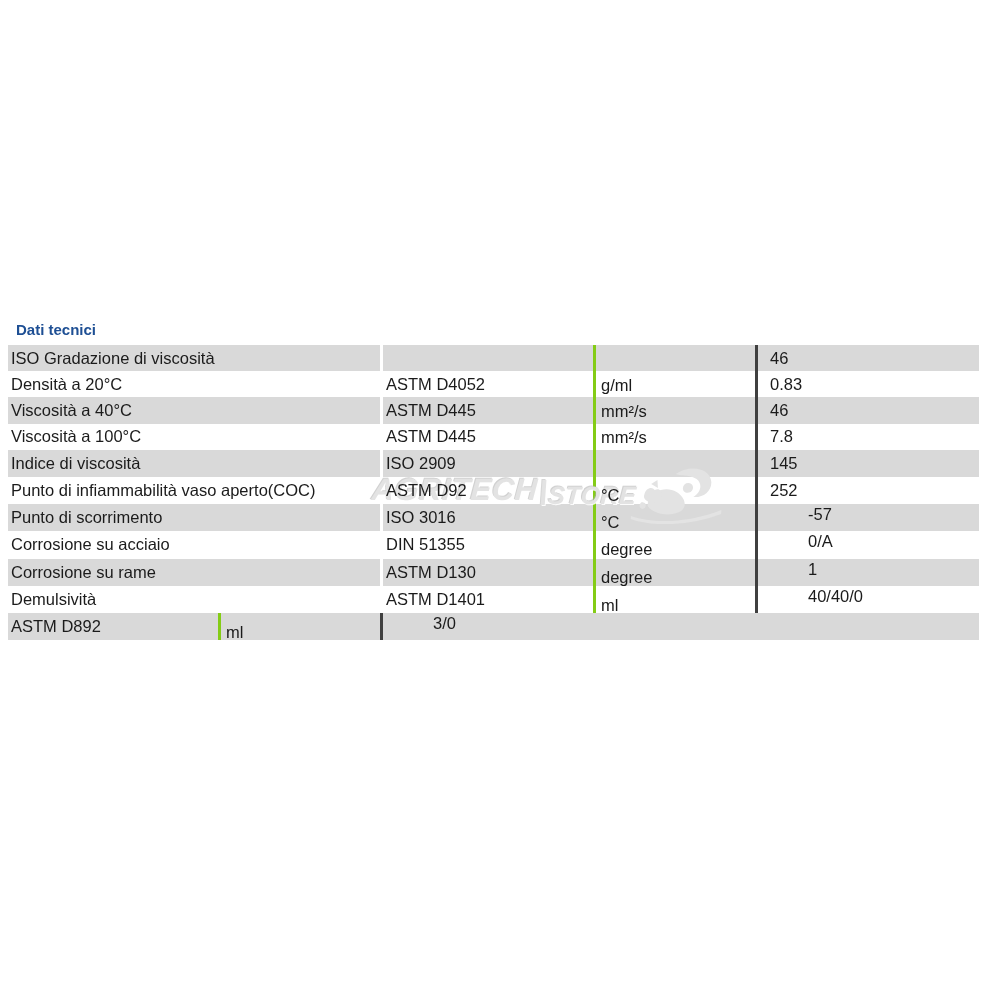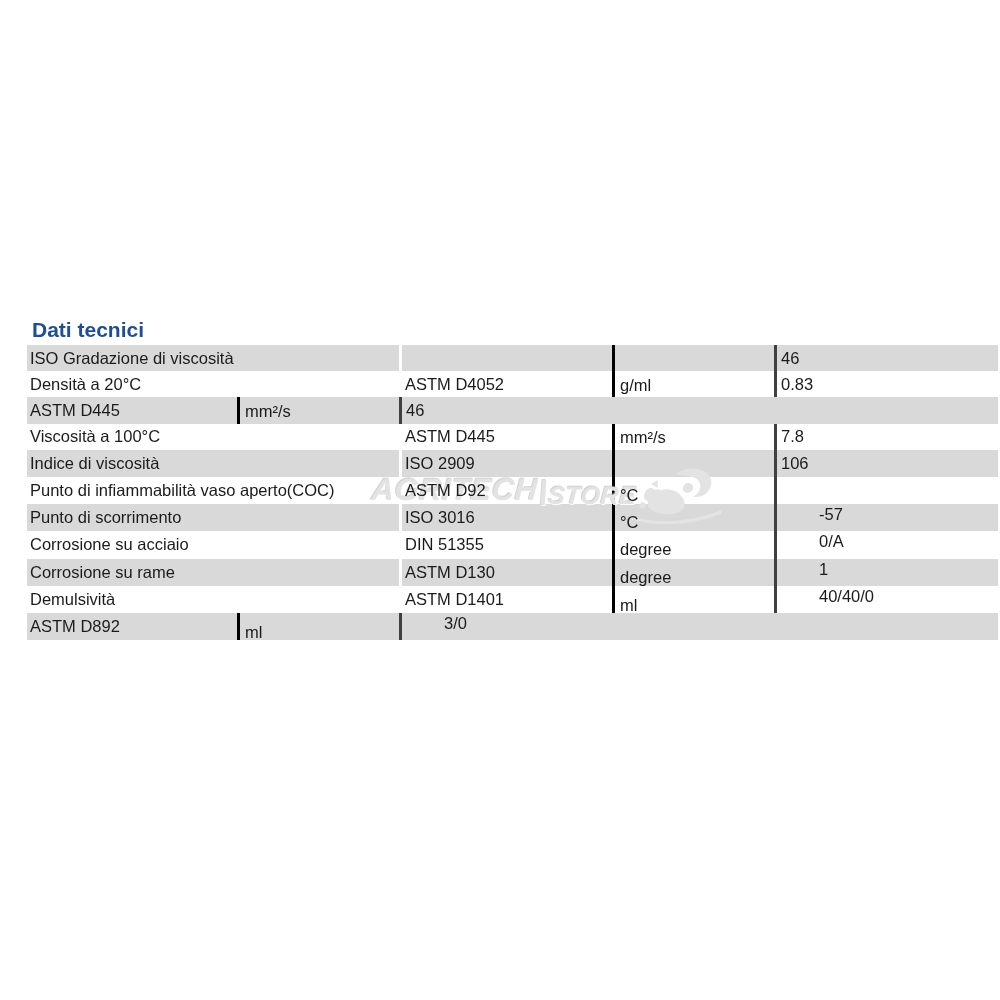--- a/index.html
+++ b/index.html
@@ -13,45 +13,44 @@
   .page{
     position:relative;
     width:1000px;height:1000px;
     background:#fff;
     overflow:hidden;
     font-family:"Liberation Sans","DejaVu Sans",sans-serif;
     color:var(--body-text);
   }
   .section-title{
     position:absolute;left:16px;top:320px;
-    font-size:21px;font-weight:bold;
+    font-size:15px;font-weight:bold;
     color:var(--title-blue);
     line-height:20px;
-    margin-left:16px;
   }
   .specs-table{
-    position:absolute;left:27px;top:345px;
+    position:absolute;left:8px;top:345px;
     width:971px;
   }
   .t-row{
     display:flex;
     height:26.2px;
     background:#fff;
   }
   .t-row:nth-child(n+5){height:27.2px;}
   .t-row:nth-child(odd){background:var(--row-stripe-gray);}
   .cell{
     display:flex;align-items:center;
     white-space:nowrap;overflow:visible;
     font-size:16.5px;
   }
   .c1{width:375px;border-right:3px solid #fff;padding-left:3px;}
-  .c2{width:213px;border-right:3px solid #000000;padding-left:3px;}
+  .c2{width:213px;border-right:3px solid #84cc16;padding-left:3px;}
   .c3{width:162px;border-right:3px solid #404040;padding-left:5px;}
-  .c4{width:190px;padding-left:4px;}
+  .c4{width:190px;padding-left:12px;}
   .cell>span{
     display:inline-block;
     position:relative;z-index:2;
   }
   
   .t-row:nth-child(n+2):nth-child(-n+4) .c3 span{transform:translateY(1px);}
   .t-row:nth-child(n+6) .c3 span{transform:translateY(5px);}
   .t-row:nth-child(n+10) .c3 span{transform:translateY(6px);}
   
   .t-row:nth-child(n+7) .c4 span{transform:translateY(-3px);margin-left:38px;}
@@ -113,20 +112,23 @@
           <span>ASTM D4052</span>
         </div>
     <div class="cell c3">
           <span>g/ml</span>
         </div>
     <div class="cell c4">
           <span>0.83</span>
         </div>
   </div>
       <div class="t-row">
+    <div class="cell c1">
+          <span>Viscosità a 40°C</span>
+        </div>
     <div class="cell c2">
           <span>ASTM D445</span>
         </div>
     <div class="cell c3">
           <span>mm²/s</span>
         </div>
     <div class="cell c4">
           <span>46</span>
         </div>
   </div>
@@ -148,32 +150,35 @@
     <div class="cell c1">
           <span>Indice di viscosità</span>
         </div>
     <div class="cell c2">
           <span>ISO 2909</span>
         </div>
     <div class="cell c3">
           <span></span>
         </div>
     <div class="cell c4">
-          <span>106</span>
+          <span>145</span>
         </div>
   </div>
       <div class="t-row">
     <div class="cell c1">
           <span>Punto di infiammabilità vaso aperto(COC)</span>
         </div>
     <div class="cell c2">
           <span>ASTM D92</span>
         </div>
     <div class="cell c3">
           <span>°C</span>
+        </div>
+    <div class="cell c4">
+          <span>252</span>
         </div>
   </div>
       <div class="t-row">
     <div class="cell c1">
           <span>Punto di scorrimento</span>
         </div>
     <div class="cell c2">
           <span>ISO 3016</span>
         </div>
     <div class="cell c3">

